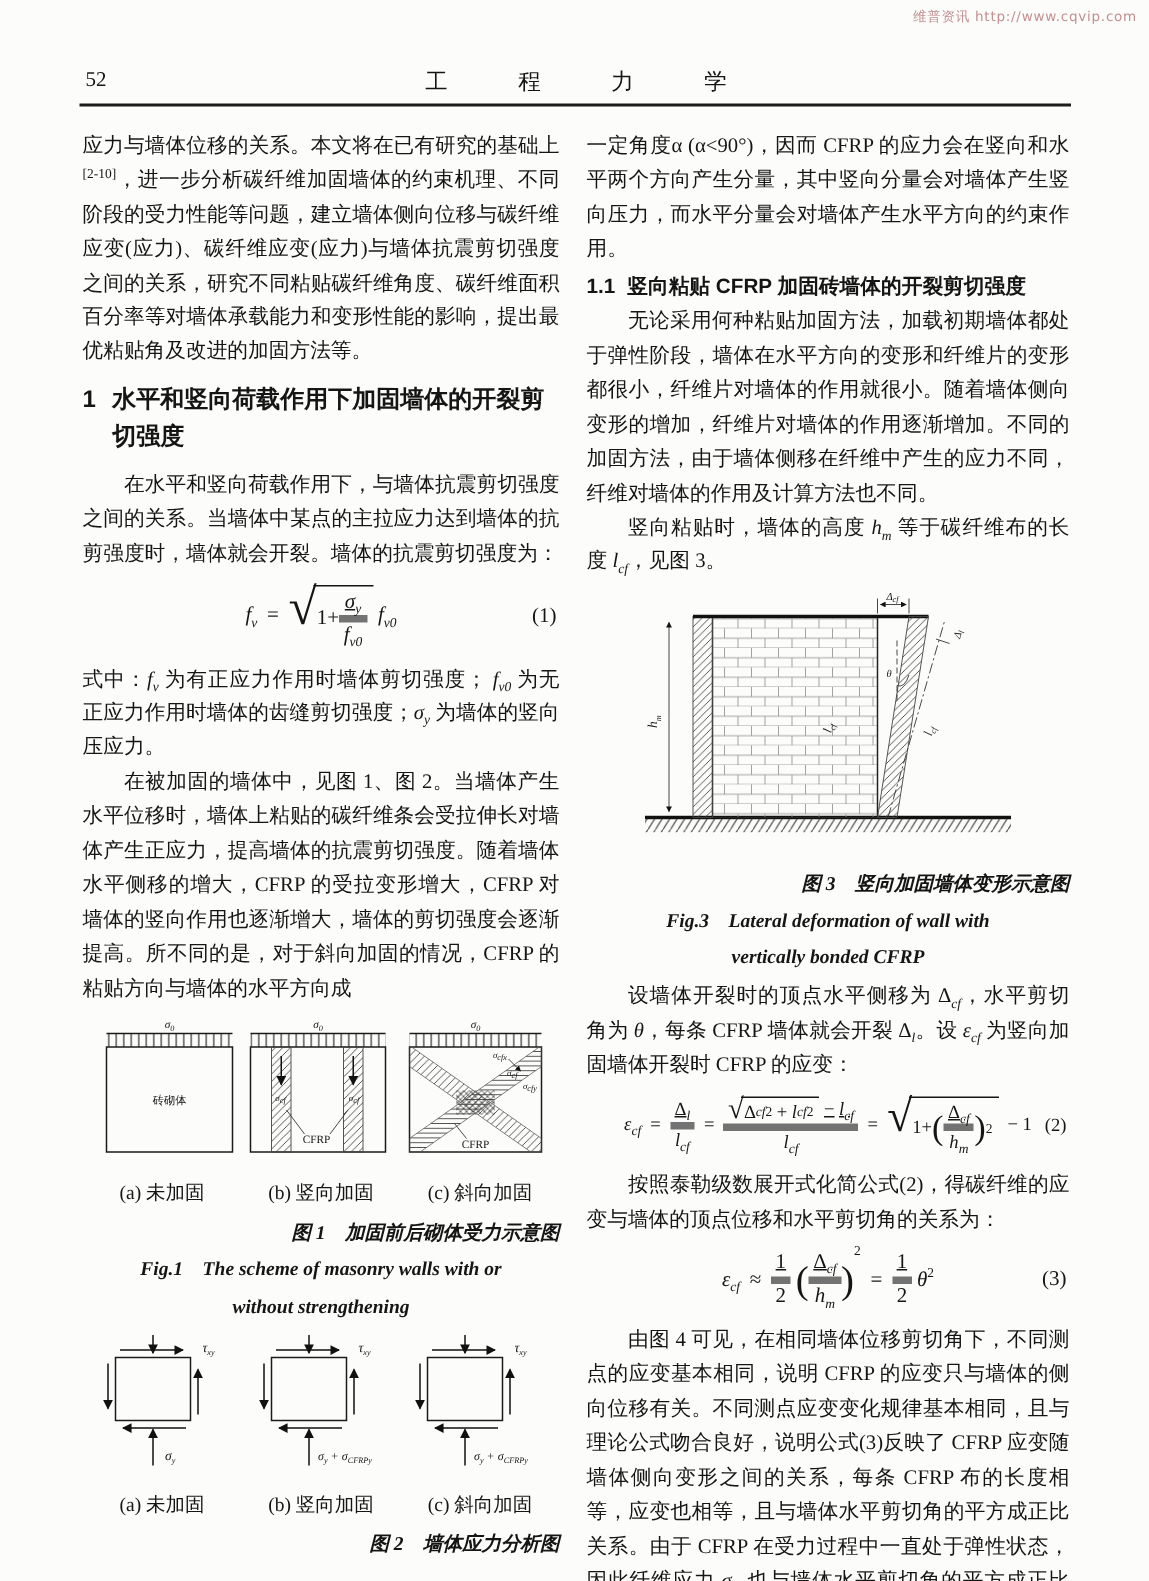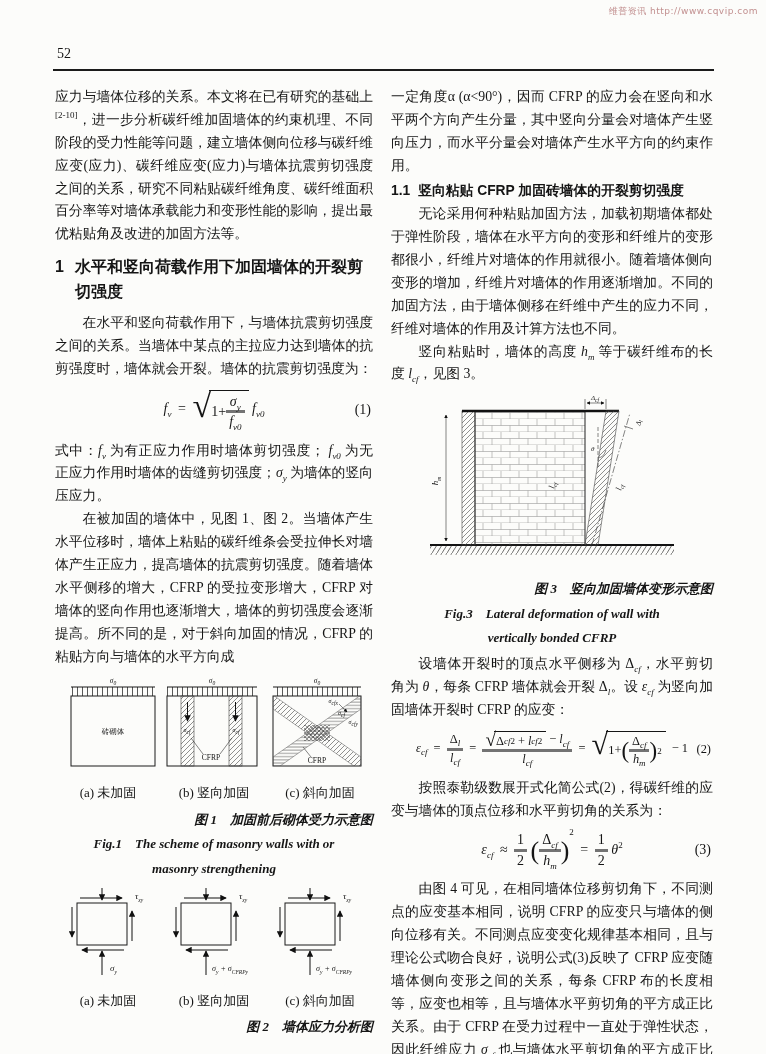--- a/index.html
+++ b/index.html
@@ -22,21 +22,21 @@
   h2.sec1 .n{flex-shrink:0;}
   h3.sec11{font-family:"Liberation Sans","DejaVu Sans",sans-serif;font-size:13.8px;line-height:1.5;
         margin:3px 0 2px;display:flex;gap:8px;text-align:left;font-weight:700;}
   .math{font-family:"Liberation Serif","DejaVu Serif",serif;white-space:nowrap;}
   .mi{font-style:italic;}
   sub{font-size:9px;font-style:italic;line-height:0;}
   sup{font-size:9px;line-height:0;}
   .equation{position:relative;text-align:center;margin:9px 0;font-size:14px;}
   .equation .eq-num{position:absolute;right:2px;top:50%;transform:translateY(-50%);font-style:normal;}
   .frac{display:inline-block;vertical-align:middle;text-align:center;}
-  .frac .fn{display:block;border-bottom:3px solid #737373;padding:0 3px;line-height:1.25;}
+  .frac .fn{display:block;border-bottom:5px solid #737373;padding:0 3px;line-height:1.25;text-decoration:underline;}
   .frac .fd{display:block;padding:0 3px;line-height:1.25;}
   .rad{display:inline-flex;align-items:flex-start;vertical-align:middle;}
   .rad .rs{font-size:2.45em;line-height:.92;font-weight:400;margin-right:-2px;}
   .rad.sm .rs{font-size:1.55em;line-height:.95;}
   .rad .rb{display:inline-flex;align-items:center;border-top:1.4px solid #151515;padding:2px 4px 0 2px;}
   .op{margin:0 3px;}
   .bp{font-size:1.85em;font-weight:300;line-height:0;vertical-align:middle;}
   .sq2{vertical-align:top;font-size:9px;}
   .eq2{font-size:12.4px;}
   .fig{margin:7px 0 4px;text-align:center;}
@@ -81,20 +81,21 @@
     <marker id="ar" viewBox="0 0 8 8" refX="7" refY="4" markerWidth="6.5" markerHeight="6.5" orient="auto-start-reverse">
       <path d="M0,0 L8,4 L0,8 z" fill="#111"></path>
     </marker>
   </defs>
 </svg>
 
 <div class="page">
 
   <div class="watermark">维普资讯 http://www.cqvip.com</div>
   <div class="pageno">52</div>
+  <div class="jtitle">工　程　力　学</div>
   <div class="rule"></div>
 
   <div class="col col-left">
 
     <p><span>应力与墙体位移的关系。本文将在已有研究的基础上</span><sup class="ref">[2-10]</sup><span>，进一步分析碳纤维加固墙体的约束机理、不同阶段的受力性能等问题，建立墙体侧向位移与碳纤维应变(应力)、碳纤维应变(应力)与墙体抗震剪切强度之间的关系，研究不同粘贴碳纤维角度、碳纤维面积百分率等对墙体承载能力和变形性能的影响，提出最优粘贴角及改进的加固方法等。</span></p>
 
     <h2 class="sec1">
         <span class="n">1</span>
         <span>水平和竖向荷载作用下加固墙体的开裂剪切强度</span>
       </h2>
@@ -166,21 +167,21 @@
         <line x1="256" y1="82" x2="248" y2="72" class="thin"></line>
         <text x="262" y="88" text-anchor="middle" class="lbl">CFRP</text>
       </svg>
       <div class="subcaps">
         <span>(a) 未加固</span>
         <span>(b) 竖向加固</span>
         <span>(c) 斜向加固</span>
       </div>
       <div class="cap-cn">图 1　加固前后砌体受力示意图</div>
       <div class="cap-en">Fig.1　The scheme of masonry walls with or</div>
-      <div class="cap-en">masonry strengthening</div>
+      <div class="cap-en">without strengthening</div>
     </div>
 
     <div class="fig">
       <svg width="318" height="94" viewBox="0 0 318 94">
 
         <rect x="22" y="16" width="50" height="42" class="wall" stroke-width="1.4"></rect>
         <line x1="47" y1="1" x2="47" y2="13" class="arrow" marker-end="url(#ar)"></line>
         <line x1="25" y1="11" x2="67" y2="11" class="arrow" marker-end="url(#ar)"></line>
         <line x1="77" y1="54" x2="77" y2="24" class="arrow" marker-end="url(#ar)"></line>
         <line x1="17" y1="20" x2="17" y2="50" class="arrow" marker-end="url(#ar)"></line>

